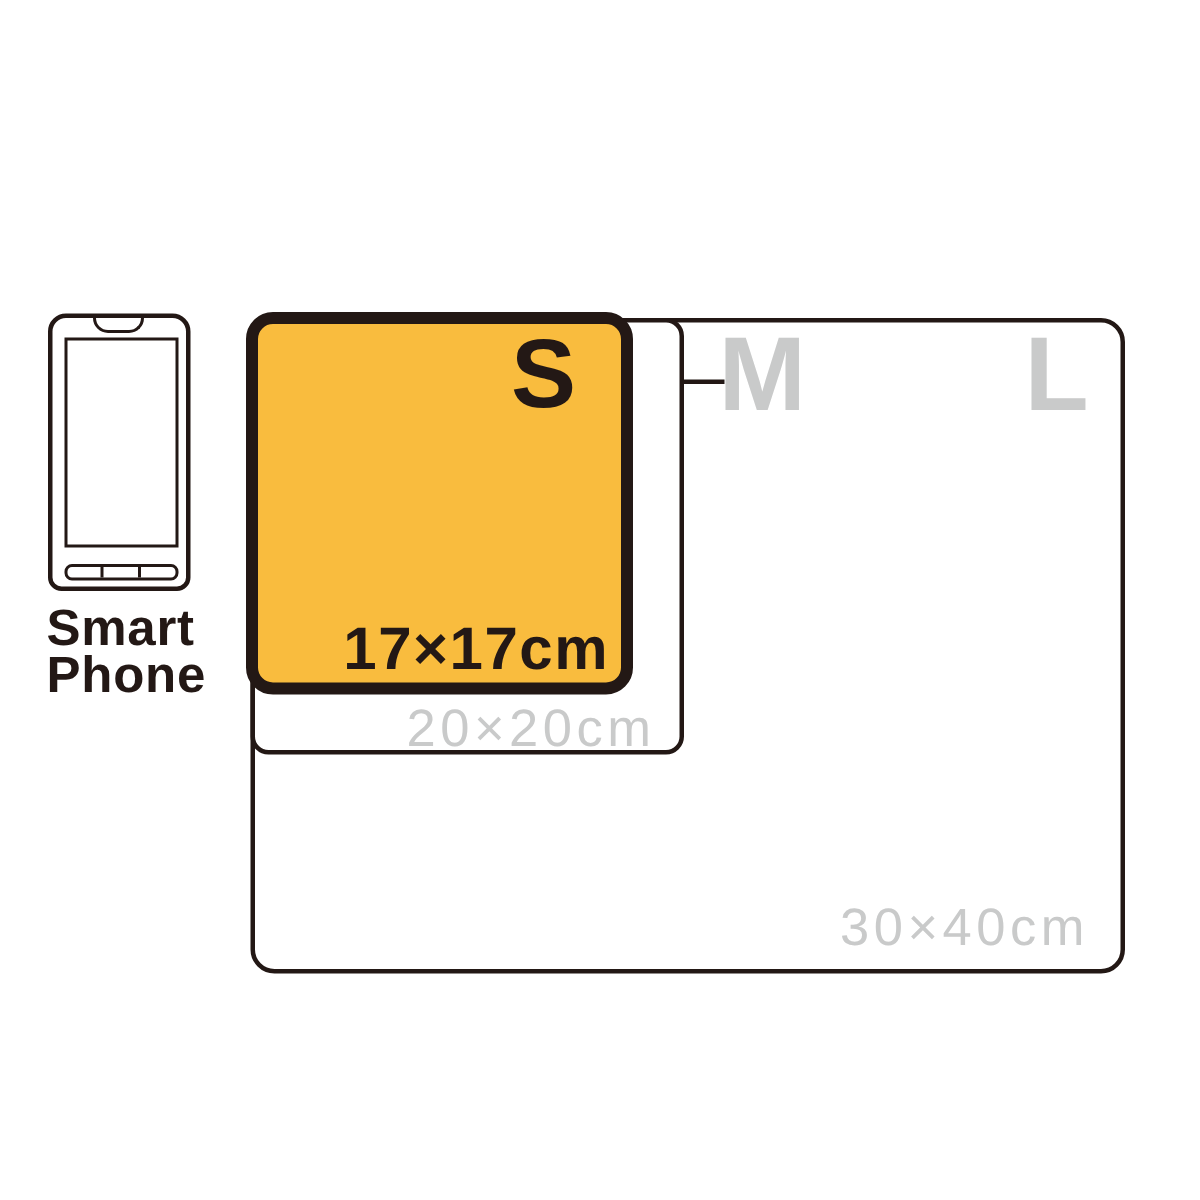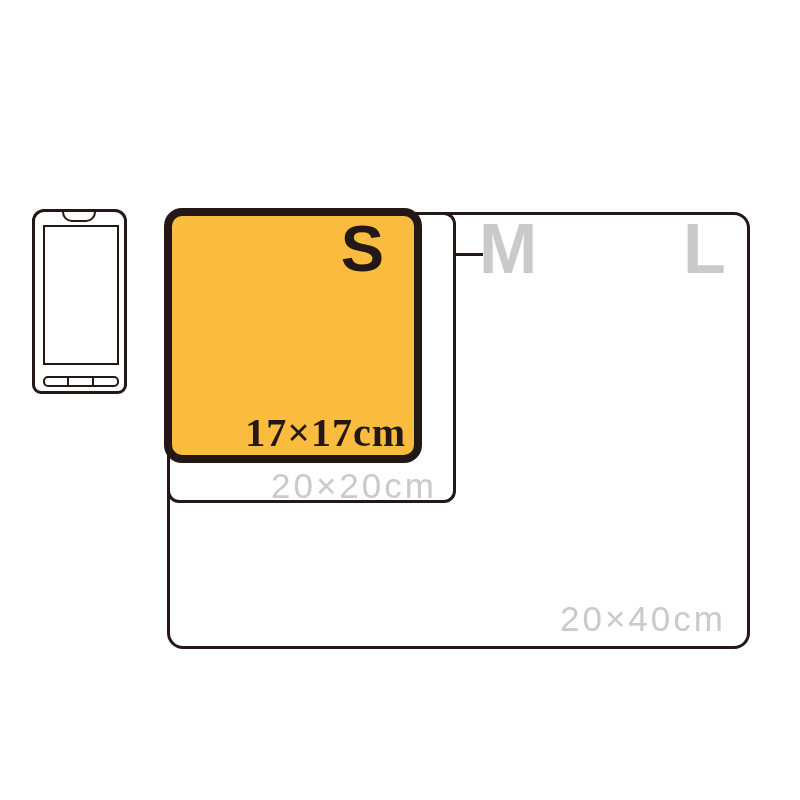--- a/index.html
+++ b/index.html
@@ -102,47 +102,47 @@
     position: absolute; right: 30px; top: 0px;
     color: #231815; font-weight: bold;
     font-size: 65px; line-height: 65px;
   }
   .dim-s {
     position: absolute; right: 8px; bottom: 2px;
     color: #231815; font-weight: 600;
     font-size: 40px; line-height: 40px;
     letter-spacing: 1px;
     white-space: nowrap;
-    font-family: Liberation Serif, serif;
   }
 </style>
 </head>
 <body>
 
 <div class="canvas">
 
   <div class="phone-body">
     <div class="phone-notch"></div>
     <div class="phone-screen"></div>
     <div class="phone-buttons">
       <div class="divider d1"></div>
       <div class="divider d2"></div>
     </div>
   </div>
+  <div class="phone-label"><span>Smart</span><br><span>Phone</span></div>
 
   <div class="rect-l"></div>
 
   <div class="rect-m"></div>
 
   <div class="leader-m"></div>
 
   <div class="size-letter label-m">M</div>
   <div class="size-letter label-l">L</div>
 
   <div class="size-dim-muted dim-m">20×20cm</div>
-  <div class="size-dim-muted dim-l">20×40cm</div>
+  <div class="size-dim-muted dim-l">30×40cm</div>
 
   <div class="rect-s">
     <div class="label-s">S</div>
     <div class="dim-s">17×17cm</div>
   </div>
 
 </div>
 
 </body></html>

